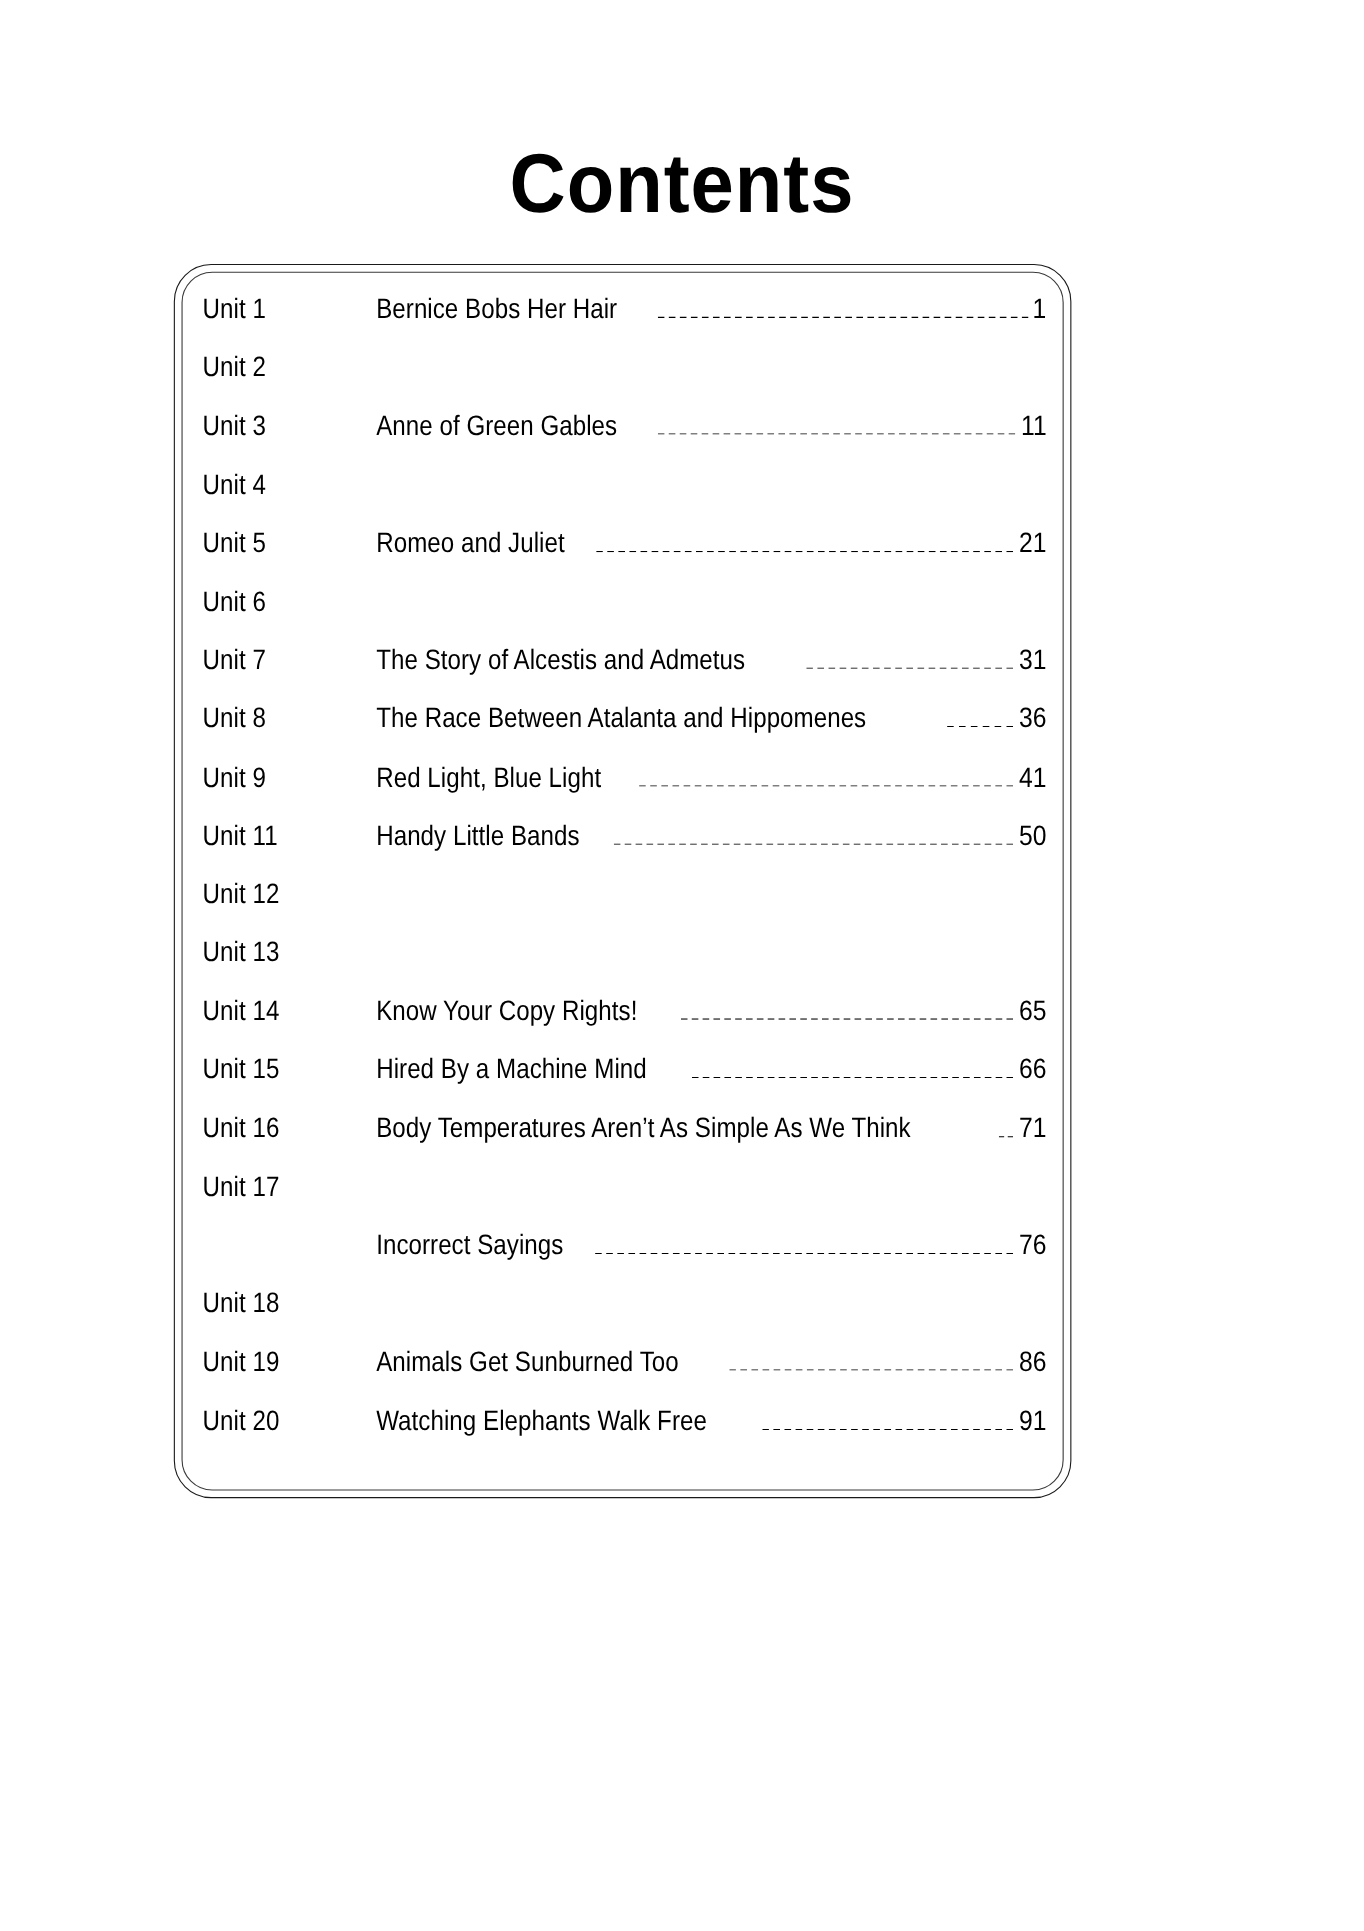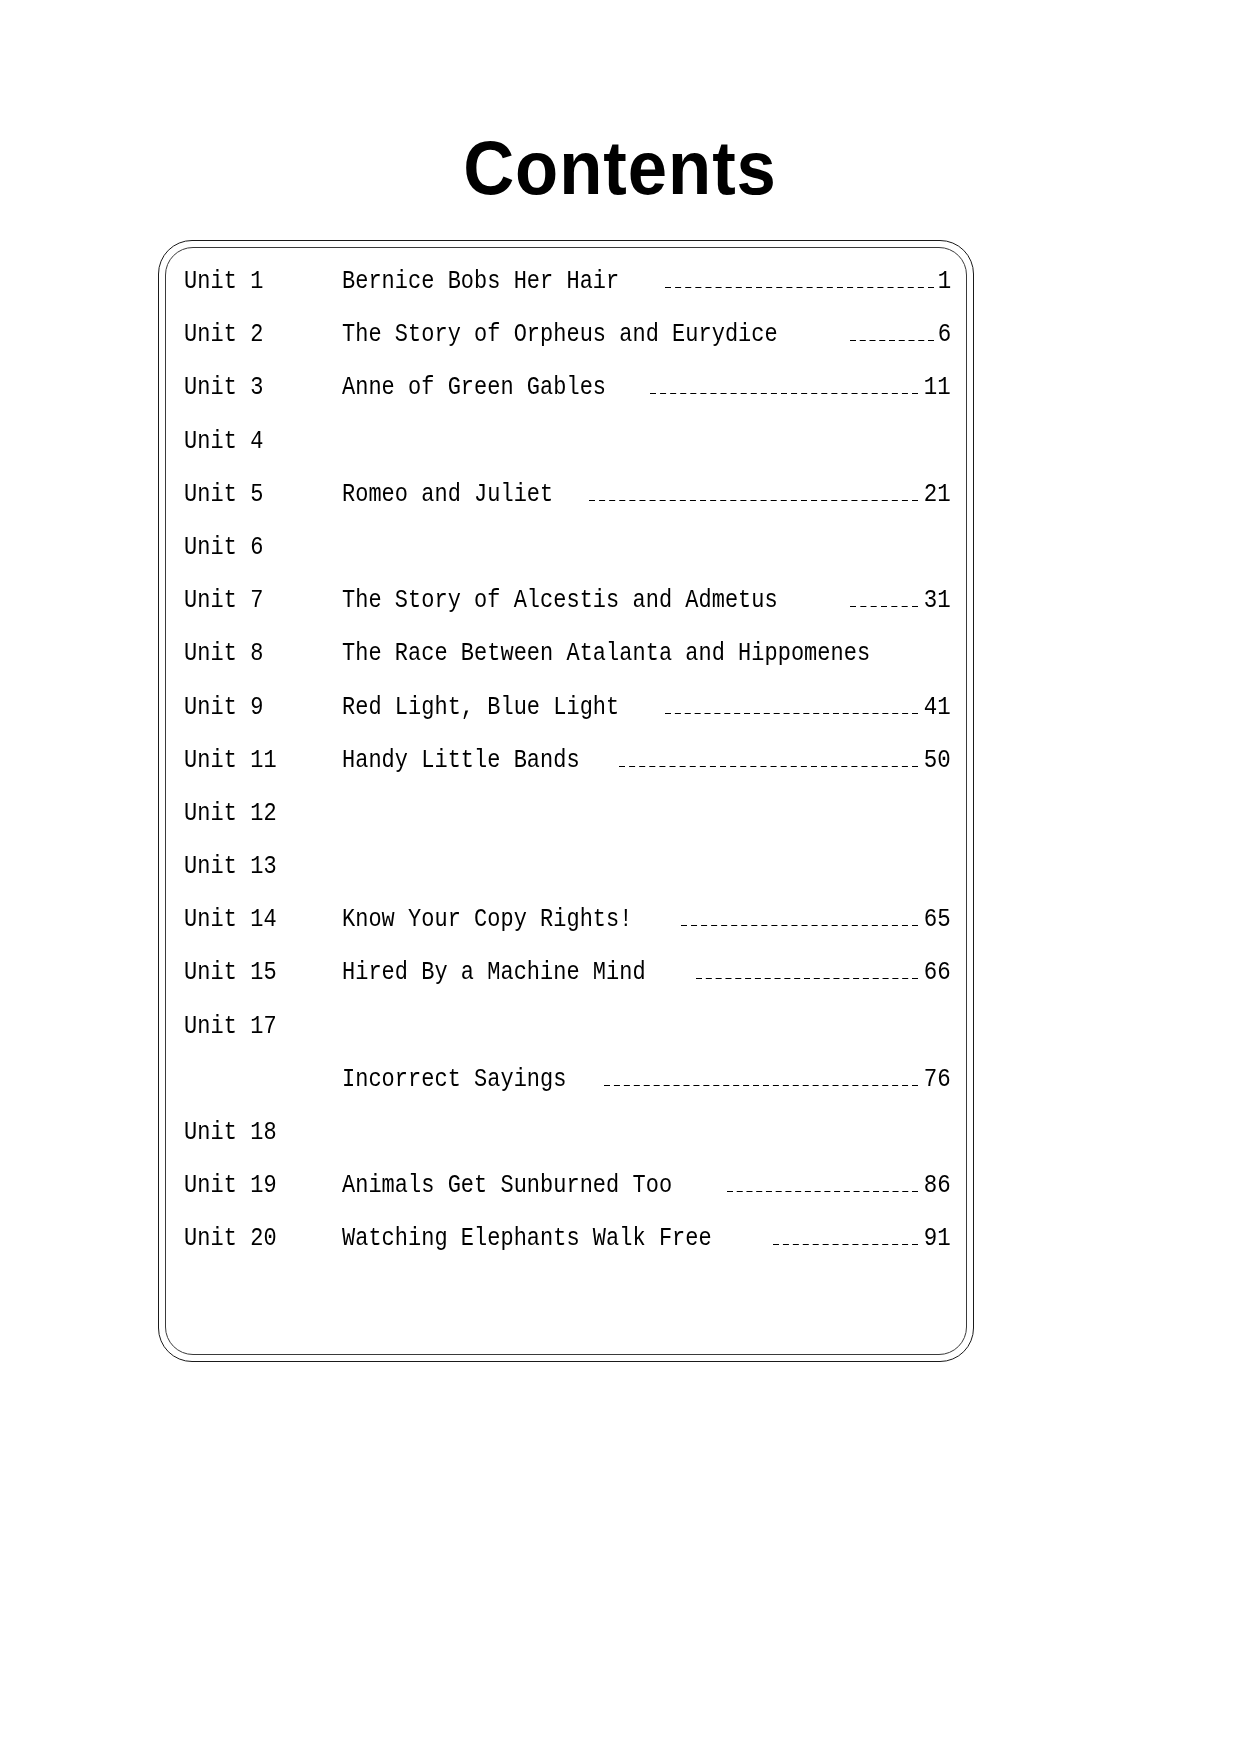--- a/index.html
+++ b/index.html
@@ -66,21 +66,20 @@
     padding: 8px 16px 0 19px;
   }
 
   .toc-row {
     display: flex;
     align-items: center;
     height: 53.2px;
     font-size: 25.5px;
     line-height: 53.2px;
     white-space: nowrap;
-    font-family: Liberation Mono, monospace;
   }
 
   .unit-label {
     flex: 0 0 auto;
     width: 158px;
     font-size: 25.5px;
     transform: scaleX(0.86);
     transform-origin: left center;
     letter-spacing: 0.1px;
   }
@@ -146,25 +145,20 @@
     <div class="toc-row">
       <span class="unit-label">Unit 1</span>
       <span class="entry">
         <span class="entry-title">Bernice Bobs Her Hair</span>
         <span class="leader"></span>
         <span class="page-num">1</span>
       </span>
     </div>
     <div class="toc-row">
       <span class="unit-label">Unit 2</span>
-      <span class="entry">
-        <span class="entry-title">The Story of Orpheus and Eurydice</span>
-        <span class="leader"></span>
-        <span class="page-num">6</span>
-      </span>
     </div>
     <div class="toc-row">
       <span class="unit-label">Unit 3</span>
       <span class="entry">
         <span class="entry-title">Anne of Green Gables</span>
         <span class="leader"></span>
         <span class="page-num">11</span>
       </span>
     </div>
     <div class="toc-row">
@@ -226,20 +220,28 @@
         <span class="leader"></span>
         <span class="page-num">65</span>
       </span>
     </div>
     <div class="toc-row">
       <span class="unit-label">Unit 15</span>
       <span class="entry">
         <span class="entry-title">Hired By a Machine Mind</span>
         <span class="leader"></span>
         <span class="page-num">66</span>
+      </span>
+    </div>
+    <div class="toc-row">
+      <span class="unit-label">Unit 16</span>
+      <span class="entry">
+        <span class="entry-title">Body Temperatures Aren’t As Simple As We Think</span>
+        <span class="leader"></span>
+        <span class="page-num">71</span>
       </span>
     </div>
     <div class="toc-row nowrap-head">
       <span class="unit-label">Unit 17</span>
     </div>
     <div class="toc-row continuation">
       <span class="unit-label"></span>
       <span class="entry">
         <span class="entry-title">Incorrect Sayings</span>
         <span class="leader"></span>

